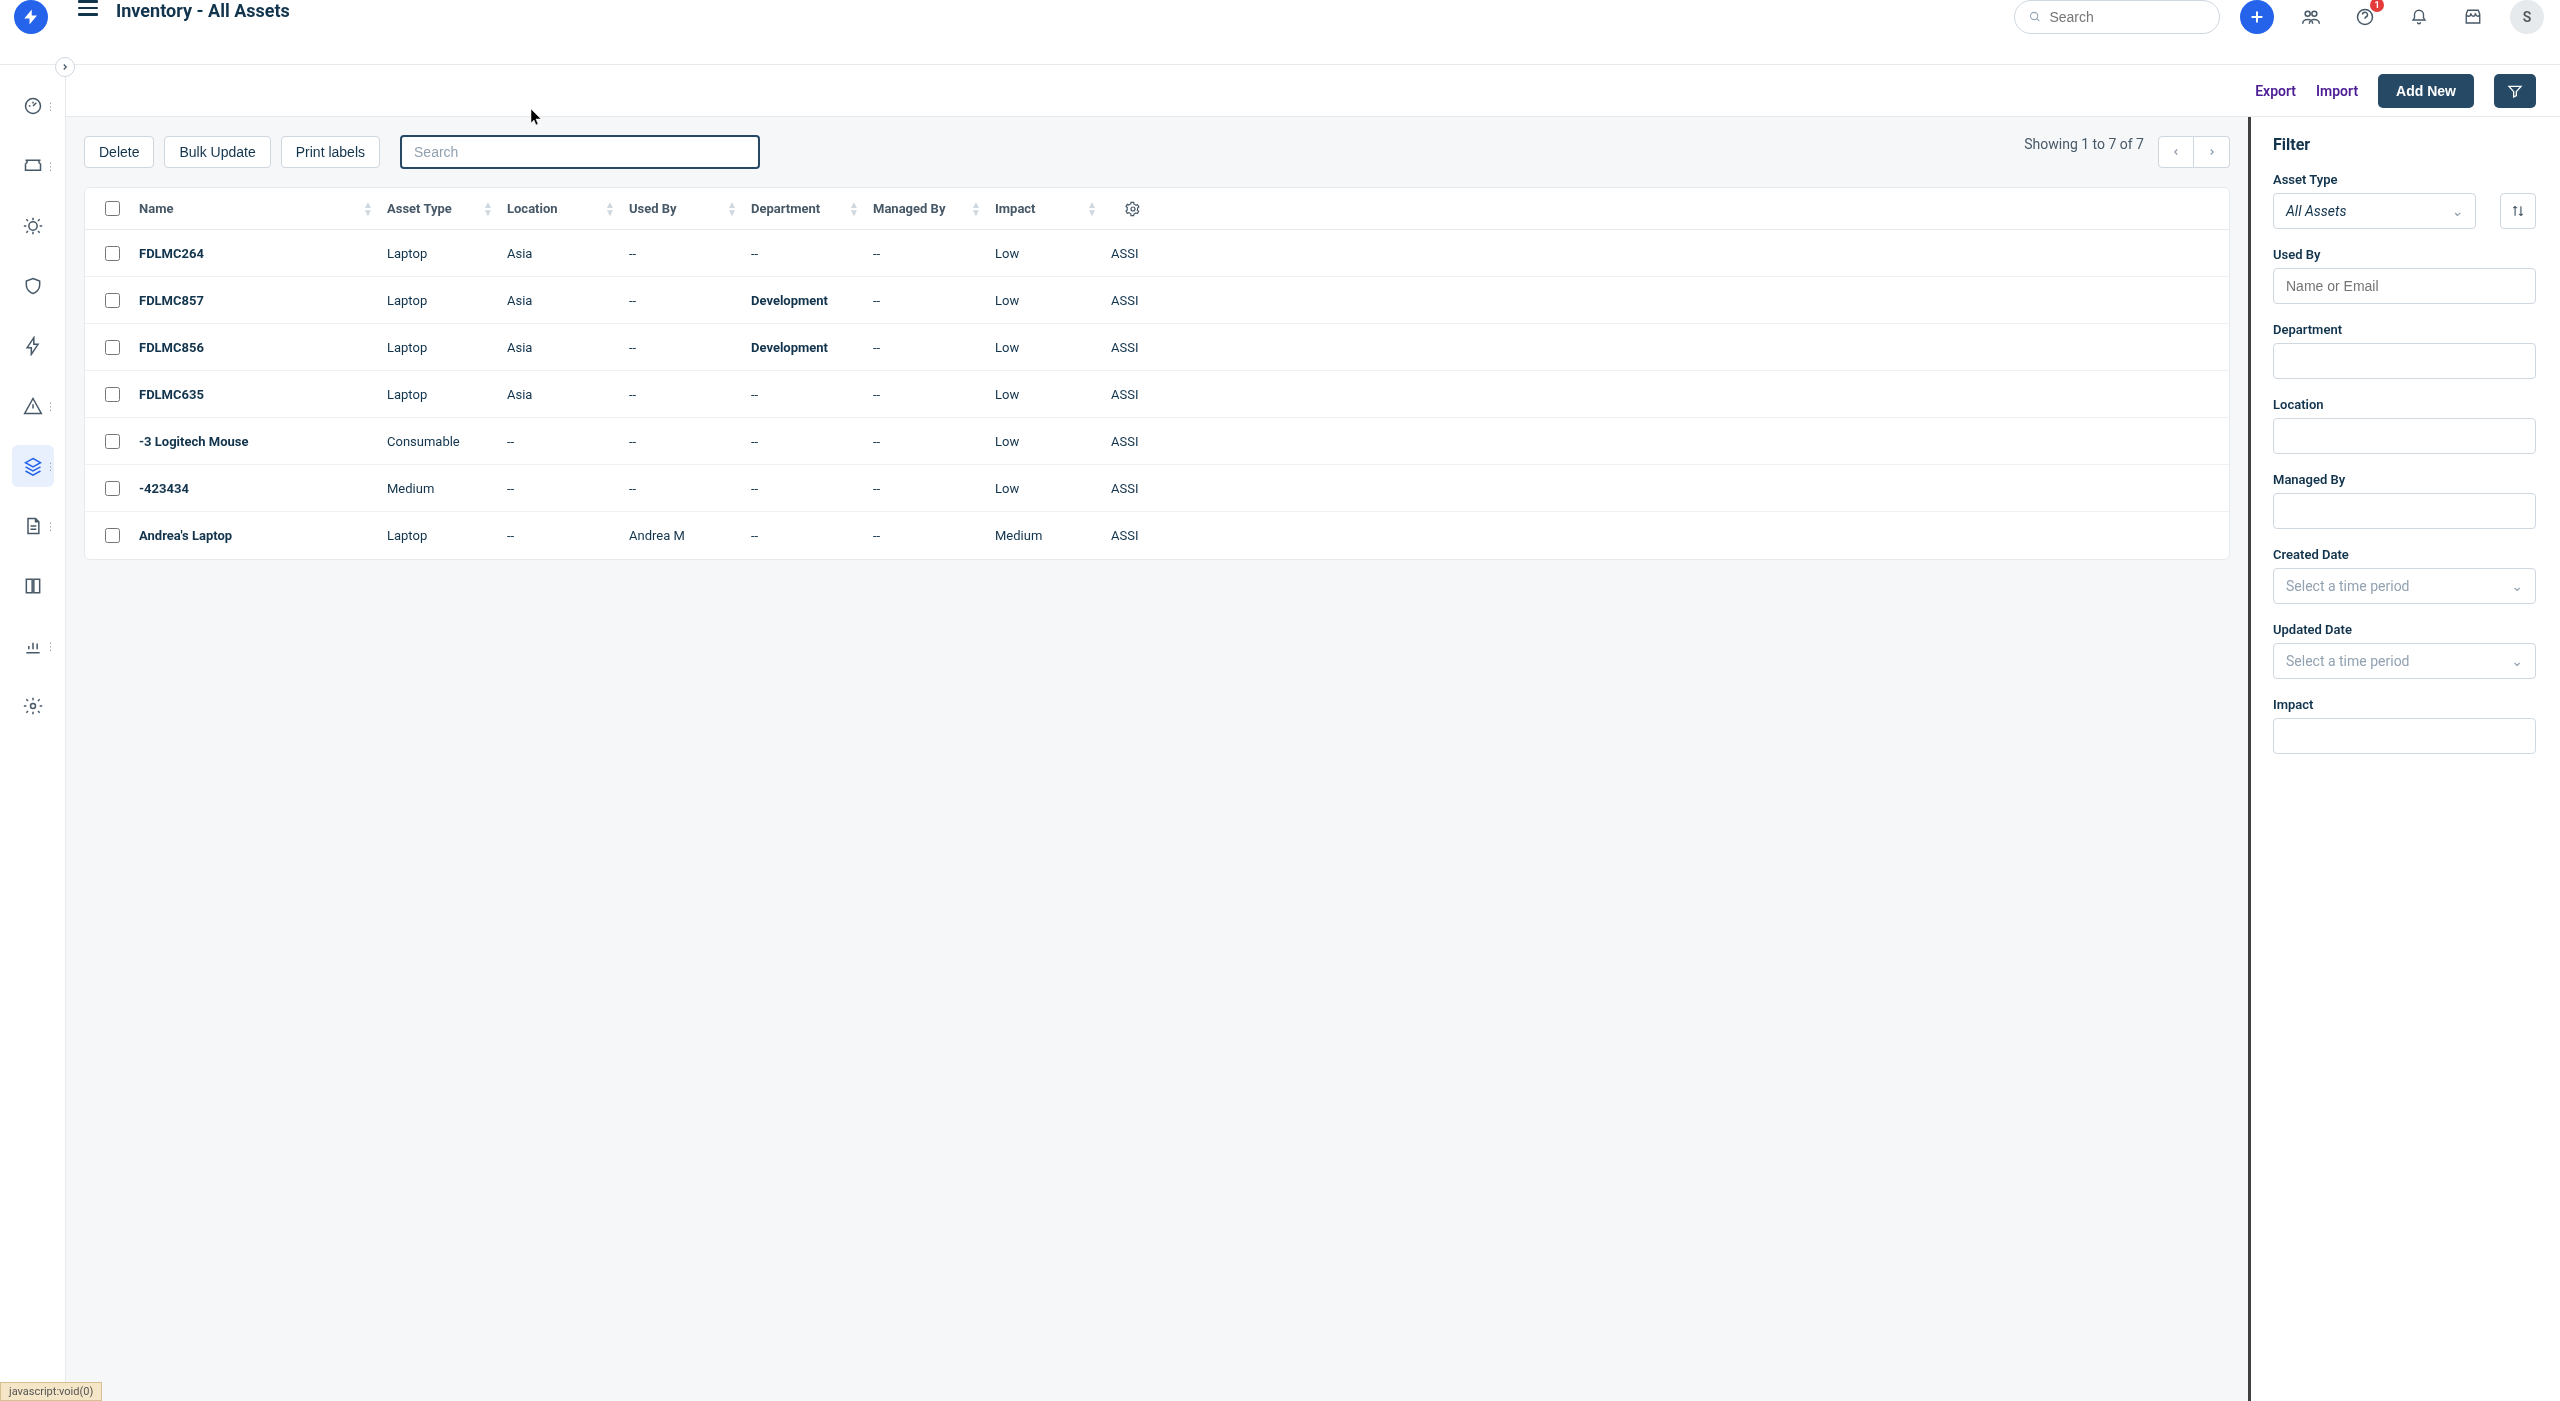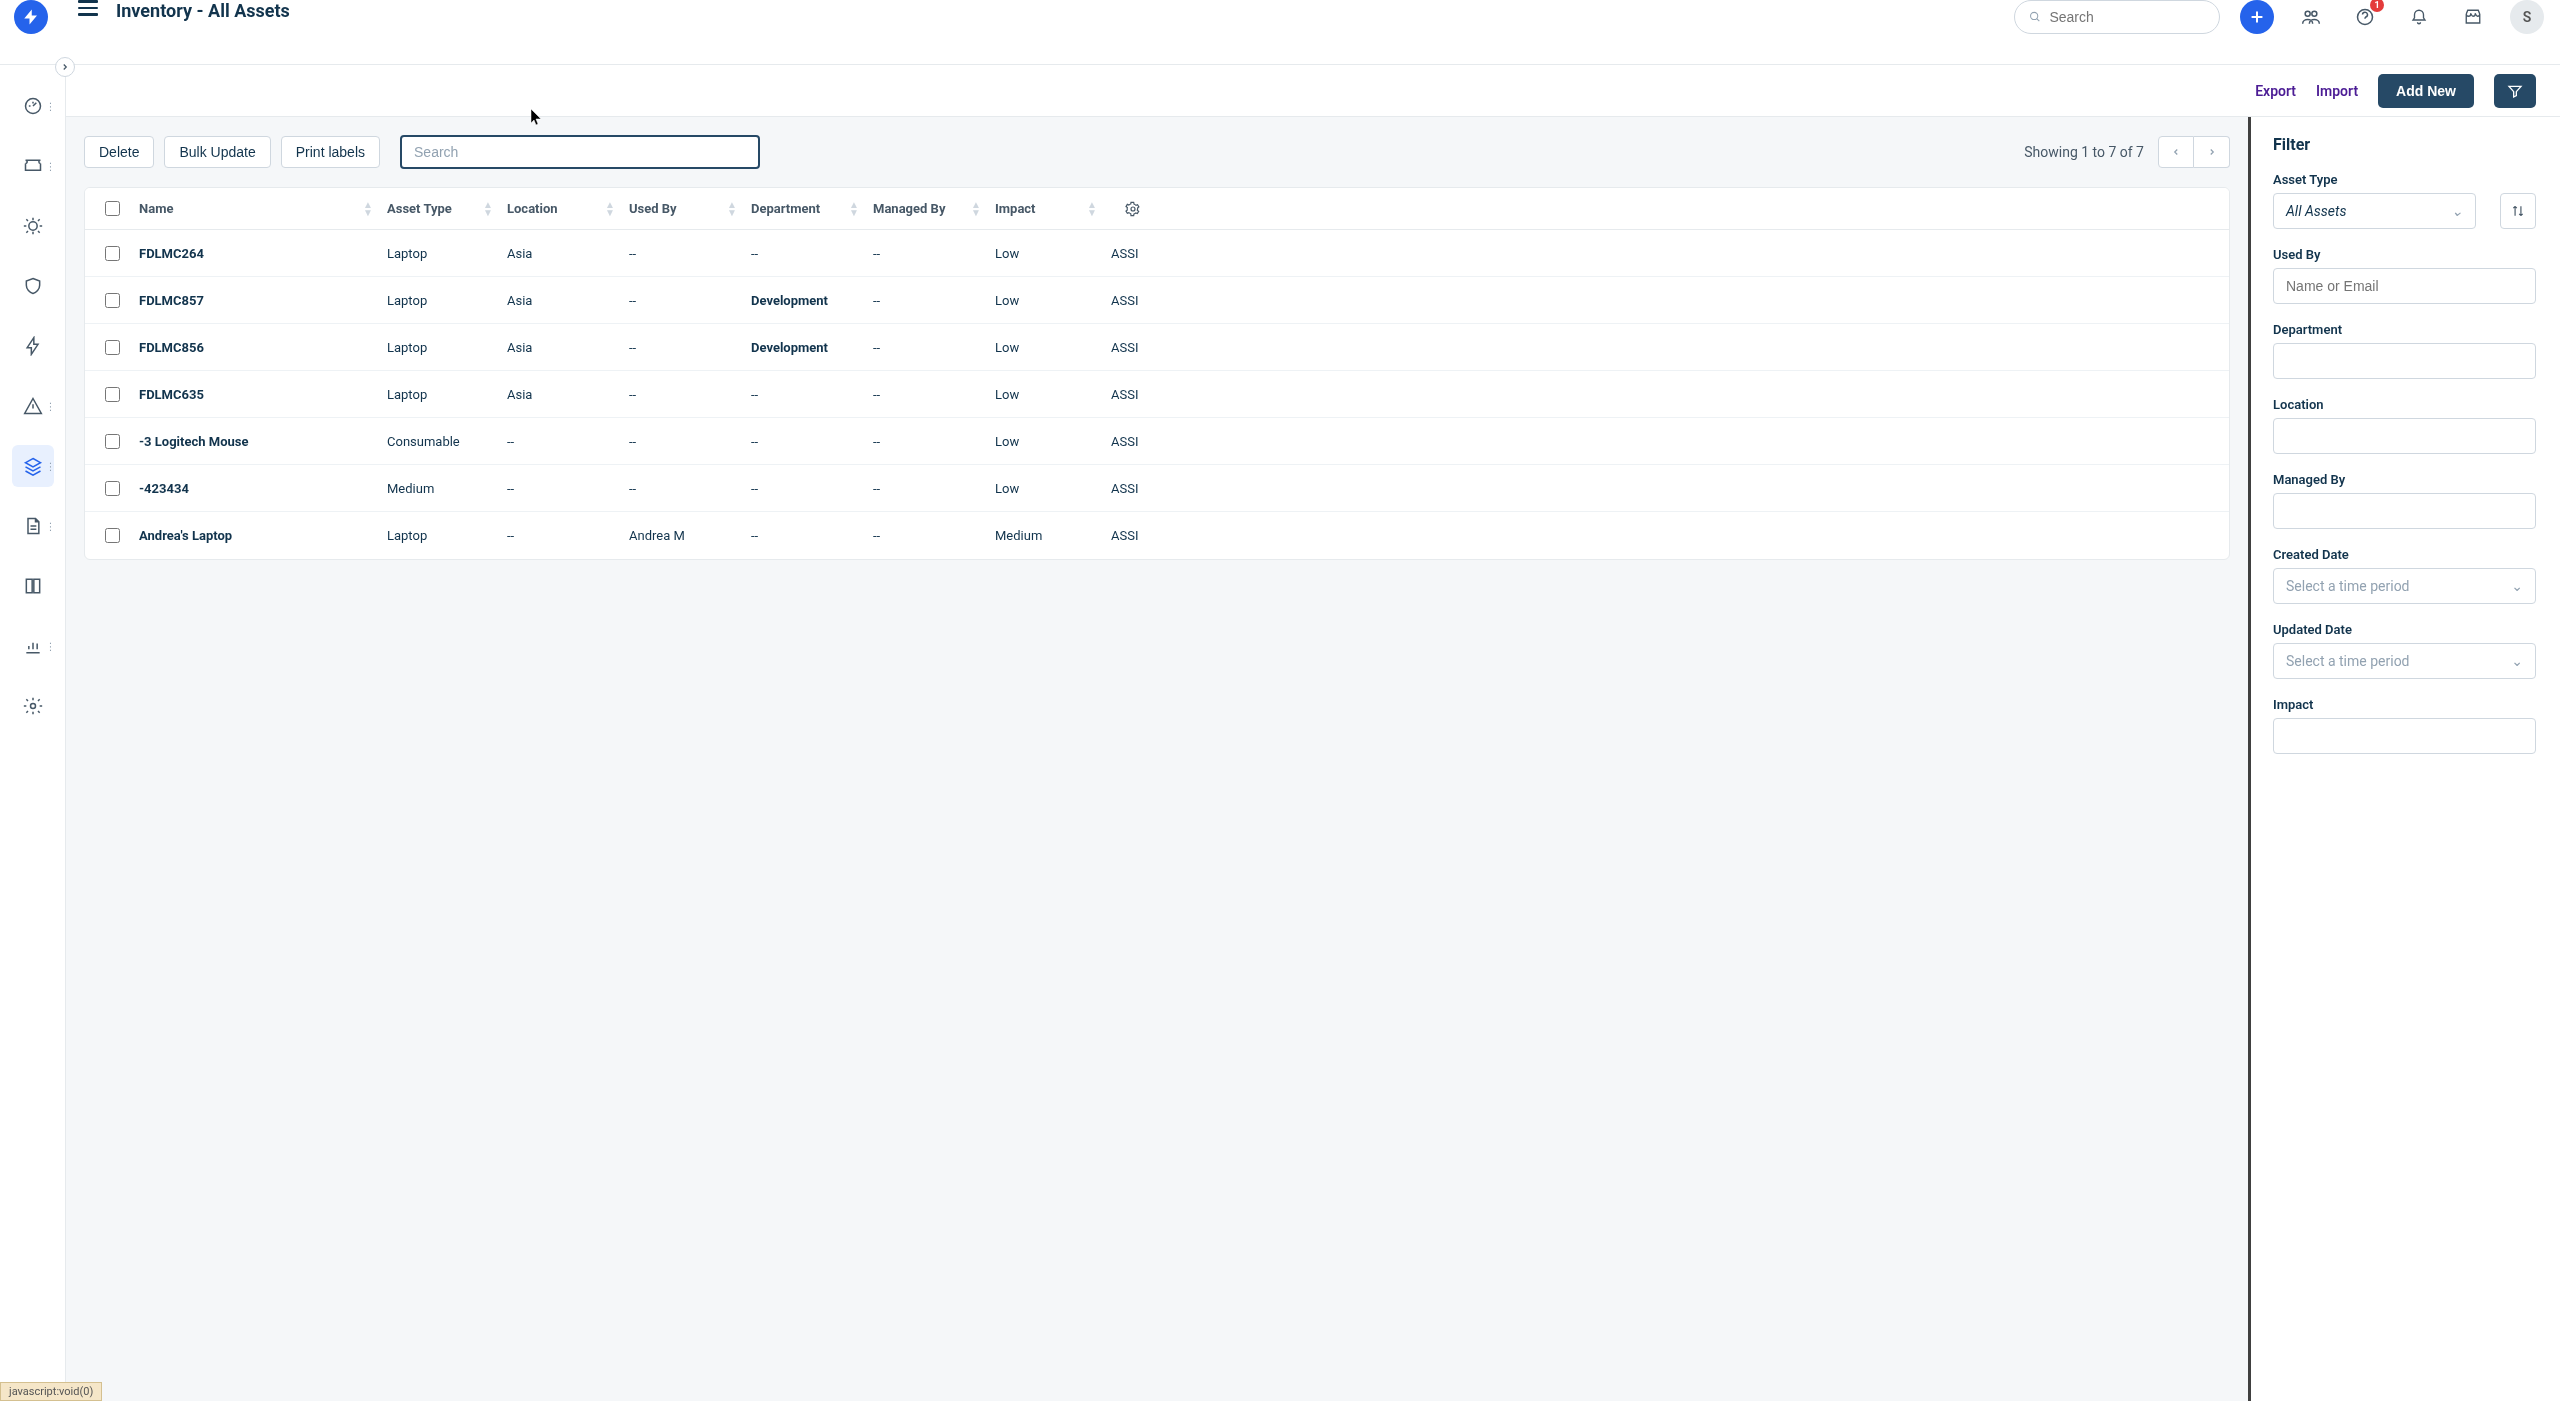--- a/index.html
+++ b/index.html
@@ -42,21 +42,21 @@
 
 .content-row { flex: 1; display: flex; overflow: hidden; }
 
 
 .table-area { flex: 1; padding: 18px; overflow: auto; }
 .table-toolbar { display: flex; align-items: center; gap: 10px; margin-bottom: 18px; }
 .btn-secondary { background: #fff; border: 1px solid #cfd7df; padding: 7px 14px; border-radius: 4px; font-size: 14px; color: #12344d; cursor: pointer; }
 .table-search { flex: 0 0 360px; margin-left: 10px; }
 .table-search input { width: 100%; height: 34px; border: 2px solid #264966; border-radius: 4px; padding: 0 12px; font-size: 14px; outline: none; }
 .table-search input::placeholder { color: #92a2b1; }
-.pagination-info { margin-left: auto; color: #475867; font-size: 14px; display: flex; align-items: center; gap: 14px; }
+.pagination-info { margin-left: auto; color: #475867; font-size: 14px; display: flex; align-items: flex-start; gap: 14px; }
 .pager { display: flex; }
 .pager-btn { width: 36px; height: 32px; border: 1px solid #cfd7df; display: flex; align-items: center; justify-content: center; cursor: pointer; background: #fff; }
 .pager-btn:first-child { border-radius: 4px 0 0 4px; }
 .pager-btn:last-child { border-radius: 0 4px 4px 0; border-left: none; }
 
 
 .asset-table { width: 100%; background: #fff; border: 1px solid #e6eaed; border-radius: 6px; overflow: hidden; }
 .table-header { display: flex; height: 42px; align-items: center; border-bottom: 1px solid #e6eaed; background: #fff; font-weight: 700; font-size: 13px; color: #475867; }
 .table-row { display: flex; height: 47px; align-items: center; border-bottom: 1px solid #eef2f5; font-size: 13px; }
 .table-row:last-child { border-bottom: none; }

